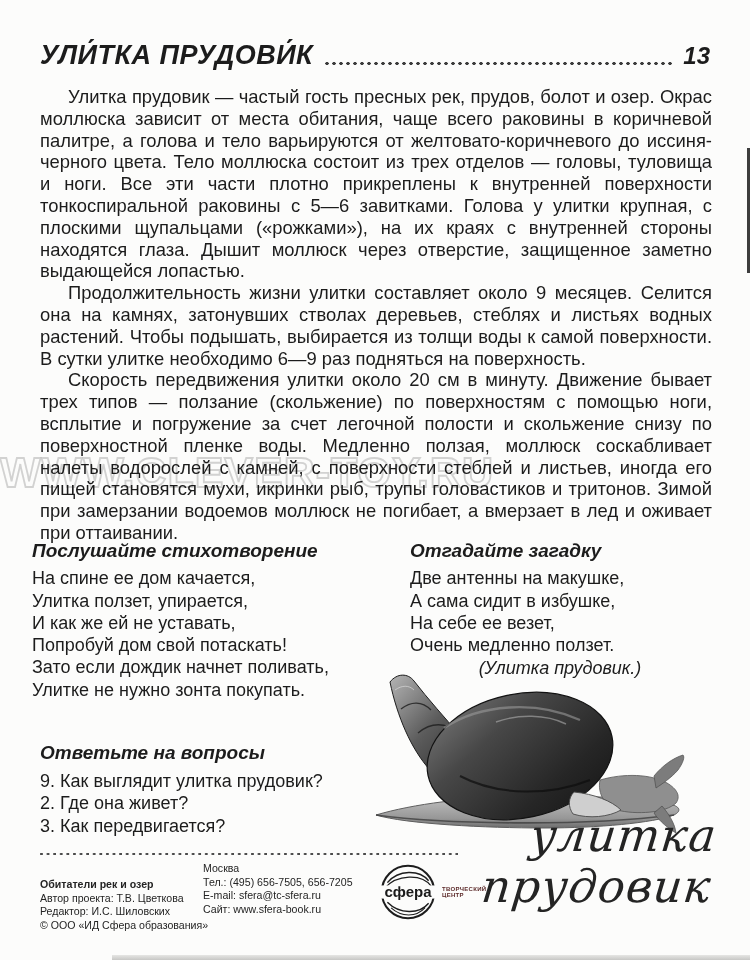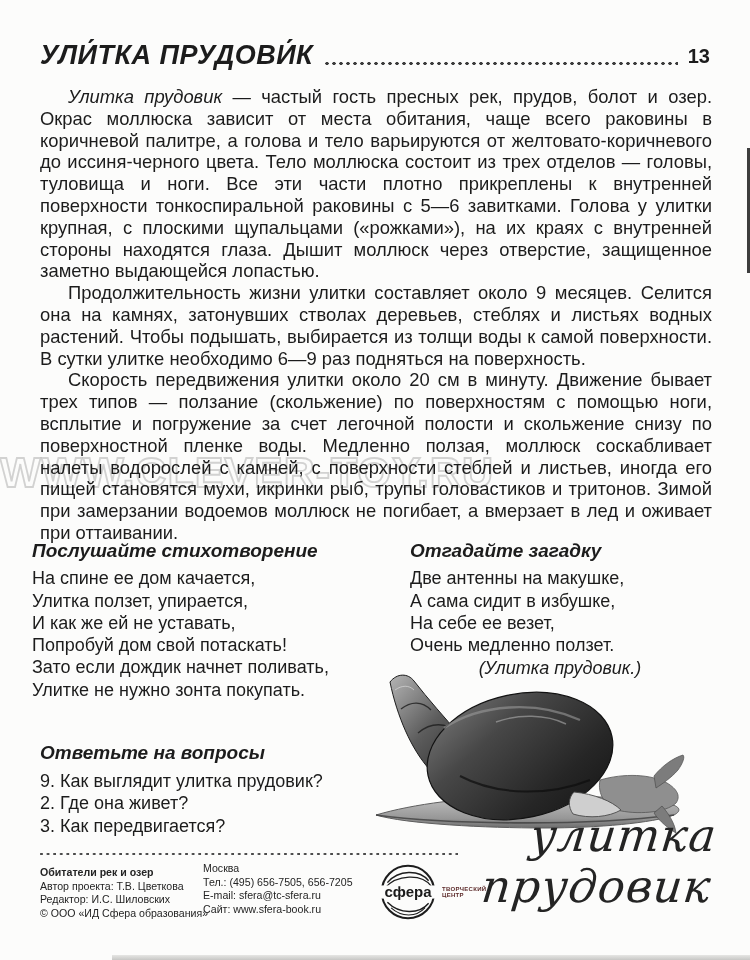--- a/index.html
+++ b/index.html
@@ -17,29 +17,29 @@
   .hdr-title{
     font-size:27px;font-weight:bold;font-style:italic;
     letter-spacing:.5px;white-space:nowrap;line-height:30px;
   }
   .hdr-leader{
     flex:1;height:5px;margin:0 10px 4px 12px;
     background-image:radial-gradient(circle at 2px 2.5px,#3d3d3d 1.5px,rgba(0,0,0,0) 1.9px);
     background-size:7px 5px;background-repeat:repeat-x;
   }
   .hdr-num{
-    font-size:20px;font-weight:bold;line-height:28px;
+    font-size:24px;font-weight:bold;font-style:italic;line-height:28px;
   }
   
   .article{
     position:absolute;top:86px;left:40px;width:672px;z-index:2;
     font-size:18.4px;line-height:21.8px;text-align:justify;
   }
   .article p{margin:0;text-indent:28px;}
-  .lead-italic{font-style:italic;}
+  .lead-italic{}
   
   .watermark{
     position:absolute;top:448px;left:0;width:750px;z-index:1;
     text-align:left;font-size:43px;font-weight:bold;letter-spacing:1px;
     color:transparent;-webkit-text-stroke:1.8px rgba(175,175,175,.55);
     white-space:nowrap;user-select:none;
   }
   
   .sec-heading{font-weight:bold;font-style:italic;font-size:19px;margin:0 0 5px 0;}
   .poem{position:absolute;top:540px;left:32px;width:332px;z-index:2;font-size:18px;line-height:22.3px;}
@@ -58,21 +58,21 @@
     transform:skewX(-6deg);letter-spacing:1px;
   }
   
   .footer{position:absolute;top:852px;left:40px;right:40px;height:90px;z-index:2;}
   .footer-dots{
     width:418px;height:4px;
     background-image:radial-gradient(circle at 1.5px 2px,#4a4a4a 1.1px,rgba(0,0,0,0) 1.5px);
     background-size:6.6px 4px;background-repeat:repeat-x;
   }
   .footer-cols{position:relative;margin-top:6px;font-size:10.6px;line-height:13.6px;color:#242424;}
-  .f-left{position:absolute;left:0;top:4px;width:170px;}
+  .f-left{position:absolute;left:0;top:16px;width:170px;}
   .f-left .f-title{font-weight:bold;}
   .f-mid{position:absolute;left:163px;top:0;width:170px;}
   .f-logo{position:absolute;left:338px;top:0;display:flex;align-items:center;}
   .f-logo-tagline{margin-left:4px;font-size:6px;line-height:6.5px;font-weight:bold;
     color:#5c2a2a;text-transform:uppercase;letter-spacing:.3px;}
   
   .edge-right{position:absolute;right:0;top:148px;width:3px;height:125px;background:#1b1b1b;opacity:.85;z-index:4;}
   .edge-bottom{position:absolute;bottom:0;left:112px;right:0;height:5px;background:linear-gradient(#e6e6e4,#c7c7c5);z-index:4;}
 </style>
 </head>

